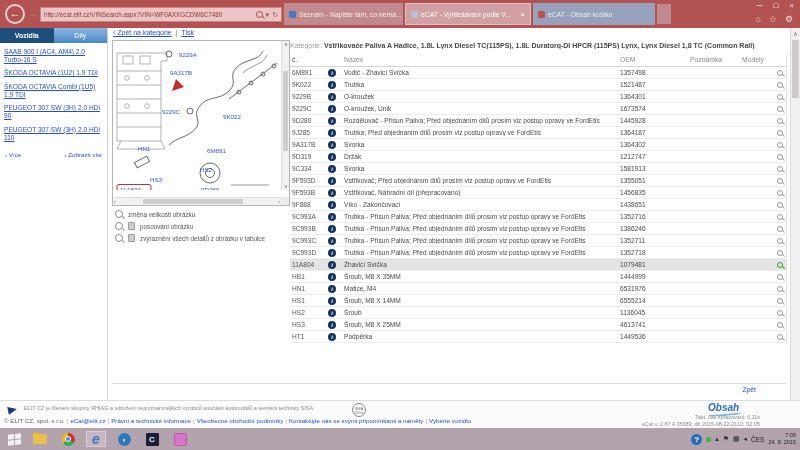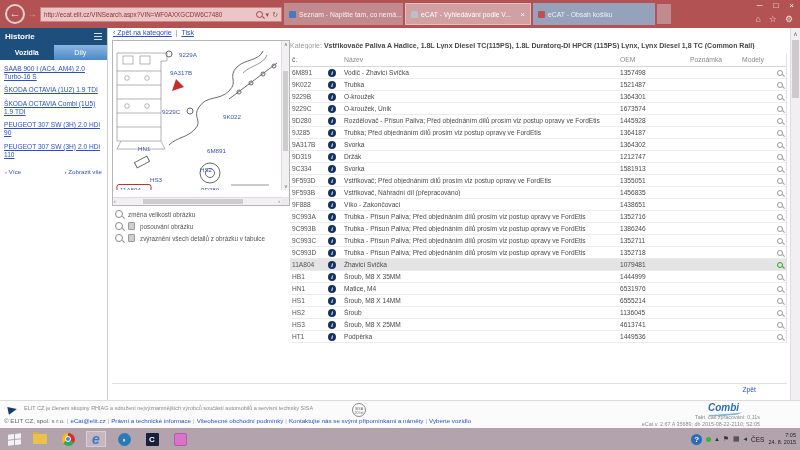--- a/index.html
+++ b/index.html
@@ -180,28 +180,20 @@
   </div>
 </div>
 
 <div id="pagesb">
   <div class="arr" style="top:2px">∧</div>
   <div class="thumb"></div>
   <div class="arr" style="bottom:2px">∨</div>
 </div>
 
 <div id="sidebar">
-  <div id="sb-head">
-    <span>Historie</span>
-    <span class="list-ic">
-        <i></i>
-        <i></i>
-        <i></i>
-      </span>
-  </div>
   <div id="sb-tabs">
     <div class="sb-tab active">Vozidla</div>
     <div class="sb-tab inactive">Díly</div>
   </div>
   <div id="sb-list">
       <div class="sb-link">SAAB 900 I (AC4, AM4) 2.0 Turbo-16 S</div>
       <div class="sb-link">ŠKODA OCTAVIA (1U2) 1.9 TDI</div>
       <div class="sb-link">ŠKODA OCTAVIA Combi (1U5) 1.9 TDI</div>
       <div class="sb-link">PEUGEOT 307 SW (3H) 2.0 HDi 90</div>
       <div class="sb-link">PEUGEOT 307 SW (3H) 2.0 HDi 110</div>
@@ -611,21 +603,21 @@
 </div>
 
 <div id="contentline"></div>
 <div id="zpet">Zpět</div>
 
 <div id="footer">
   <div id="elitmark"></div>
   <div id="f-small">ELIT CZ je členem skupiny RHIAG a sdružení nejvýznamnějších výrobců součástí automobilů a servisní techniky SISA</div>
   <div id="sisa">SISA<br>20 let</div>
   <div id="f-links"><span class="plain">© ELIT CZ, spol. s r.o.</span><span class="sep">|</span><span class="">eCat@elit.cz</span><span class="sep">|</span><span class="">Právní a technické informace</span><span class="sep">|</span><span class="">Všeobecné obchodní podmínky</span><span class="sep">|</span><span class="">Kontaktujte nás se svými připomínkami a náměty</span><span class="sep">|</span><span class="">Vyberte vozidlo</span></div>
-  <div id="tecdoc">Combi</div>
+  <div id="tecdoc">Obsah</div>
   <div id="t-line1">Takt. čas zpracování: 0,11s</div>
   <div id="t-line2">eCat v. 2.67 A 35689; db 2015-08-22-2110; S2:05</div>
 </div>
 
 <div id="taskbar">
   <div class="tb-app" style="left:4px">
     <span id="winlogo">
         <i></i>
         <i></i>
         <i></i>

